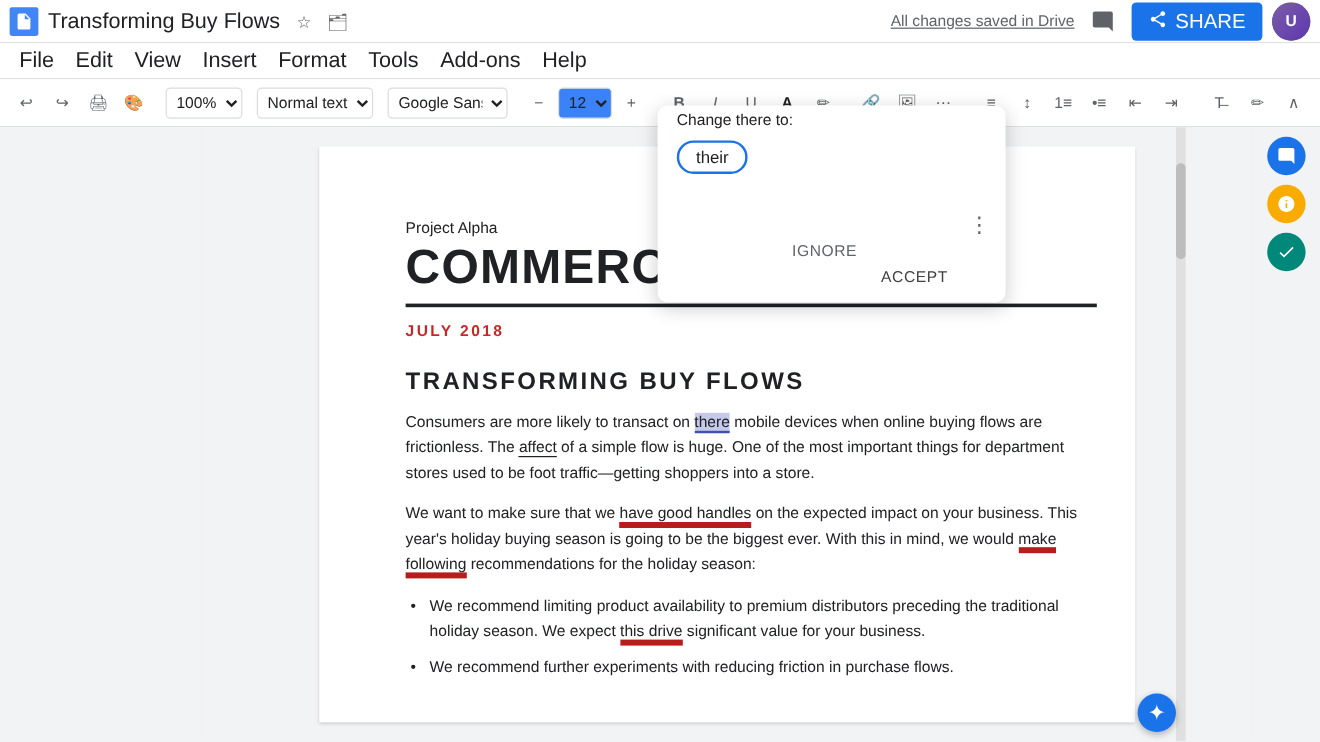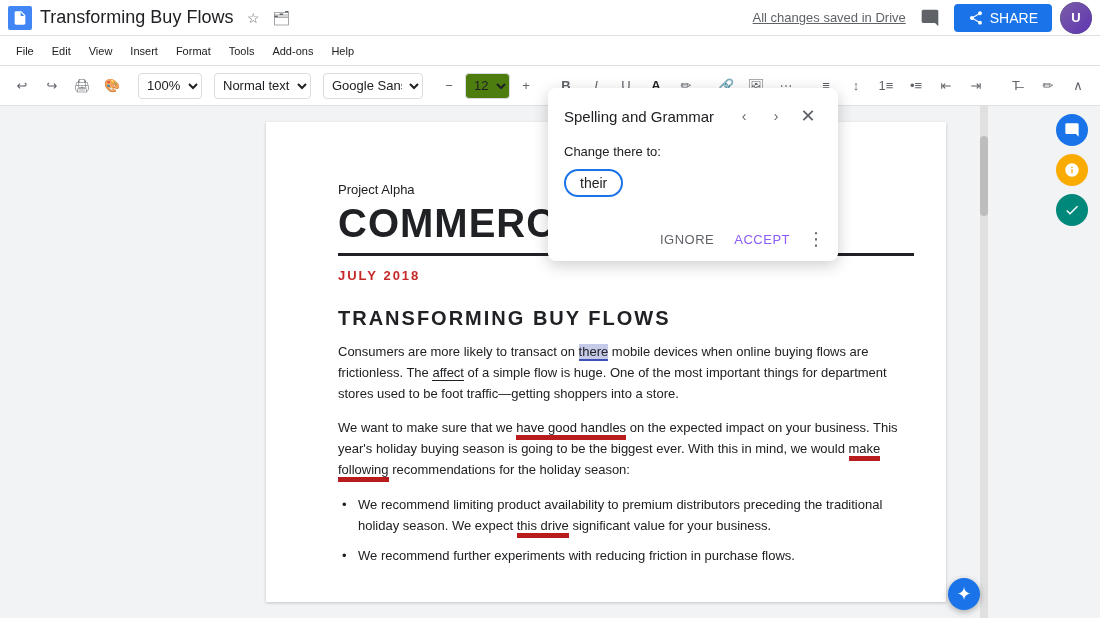--- a/index.html
+++ b/index.html
@@ -52,44 +52,44 @@
       width: 32px; height: 32px;
       background: none; border: none; cursor: pointer;
       display: flex; align-items: center; justify-content: center;
       color: #5f6368; border-radius: 50%;
     }
     .share-btn {
       background: #1a73e8;
       color: #fff;
       border: none; border-radius: 4px;
       padding: 6px 14px;
-      font-size: 14px;
+      font-size: 17px;
       font-weight: 500;
       cursor: pointer;
-      display: flex; align-items: flex-end; gap: 6px;
+      display: flex; align-items: flex-start; gap: 6px;
     }
     .avatar {
       width: 32px; height: 32px;
       border-radius: 50%;
       background: #5f6368;
       overflow: hidden;
     }
 
     
     .menu-bar {
       height: 30px;
       background: #fff;
       display: flex;
       align-items: center;
       padding: 0 8px;
       gap: 2px;
       border-bottom: 1px solid #e0e0e0;
     }
     .menu-item {
-      font-size: 11px;
+      font-size: 18px;
       color: #202124;
       padding: 4px 8px;
       cursor: pointer;
       border-radius: 4px;
     }
 
     
     .toolbar {
       height: 40px;
       background: #fff;
@@ -124,21 +124,21 @@
     }
     .toolbar-select-sm {
       width: 48px;
       height: 26px;
       border: 1px solid #dadce0;
       border-radius: 4px;
       font-size: 13px;
       color: #202124;
       padding: 0 4px;
       cursor: pointer;
-      background: #4d7c0f;
+      background: #3b82f6;
     }
     .toolbar-bold { font-weight: bold; }
     .toolbar-italic { font-style: italic; }
     .toolbar-underline { text-decoration: underline; }
 
     
     .main-layout {
       display: flex;
       height: calc(618px - 36px - 30px - 40px);
       position: relative;
@@ -356,25 +356,26 @@
       cursor: pointer;
       padding: 6px 8px;
       border-radius: 4px;
       letter-spacing: 0.5px;
     }
 
     .spell-accept-btn {
       background: none; border: none;
       font-size: 13px;
       font-weight: 500;
-      color: #8b5cf6;
+      color: #404040;
       cursor: pointer;
       padding: 6px 8px;
       border-radius: 4px;
       letter-spacing: 0.5px;
+      margin-top: 44px;
     }
 
     .spell-more-btn {
       width: 28px; height: 28px;
       background: none; border: none; cursor: pointer;
       color: #5f6368; border-radius: 50%;
       display: flex; align-items: center; justify-content: center;
       font-size: 18px;
     }
 
@@ -547,28 +548,20 @@
     </div>
     <div class="right-icon right-icon-teal">
       <svg width="16" height="16" viewBox="0 0 24 24" fill="white">
         <path d="M9 16.17L4.83 12l-1.42 1.41L9 19 21 7l-1.41-1.41L9 16.17z"></path>
       </svg>
     </div>
   </div>
 </div>
 
 <div class="spell-popup">
-  <div class="spell-header">
-    <span class="spell-title">Spelling and Grammar</span>
-    <div class="spell-nav">
-      <button class="spell-nav-btn">‹</button>
-      <button class="spell-nav-btn">›</button>
-      <button class="spell-close-btn">✕</button>
-    </div>
-  </div>
   <div class="spell-body">
     <div class="spell-change-label">
       <span>Change</span>&nbsp;<span>there</span>&nbsp;<span>to:</span>
     </div>
     <div class="spell-suggestion">
       <span>their</span>
     </div>
   </div>
   <div class="spell-footer">
     <button class="spell-ignore-btn">IGNORE</button>

